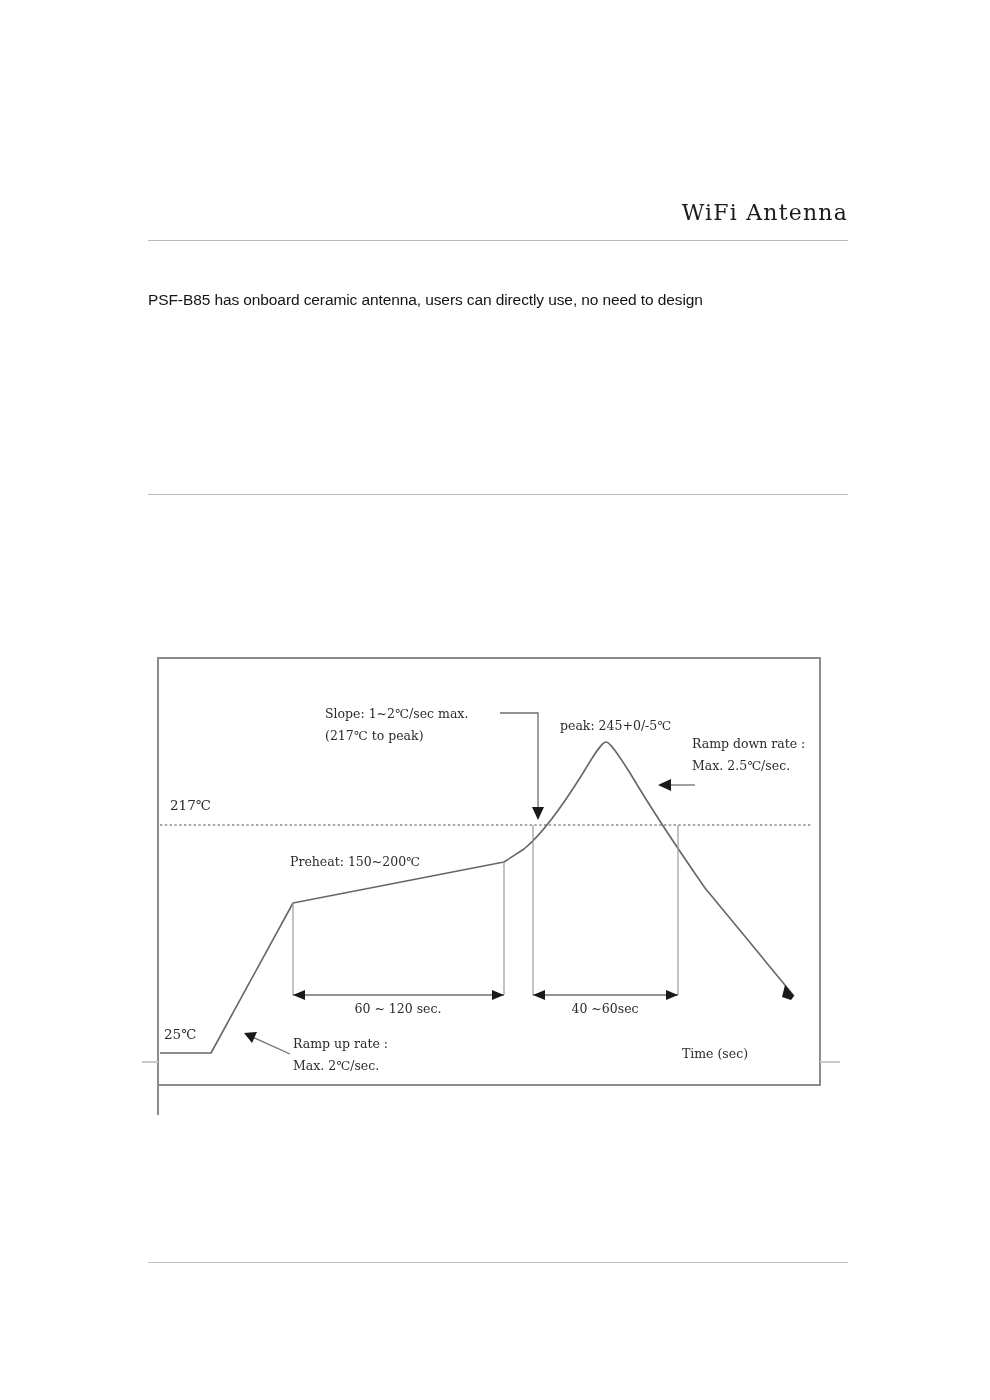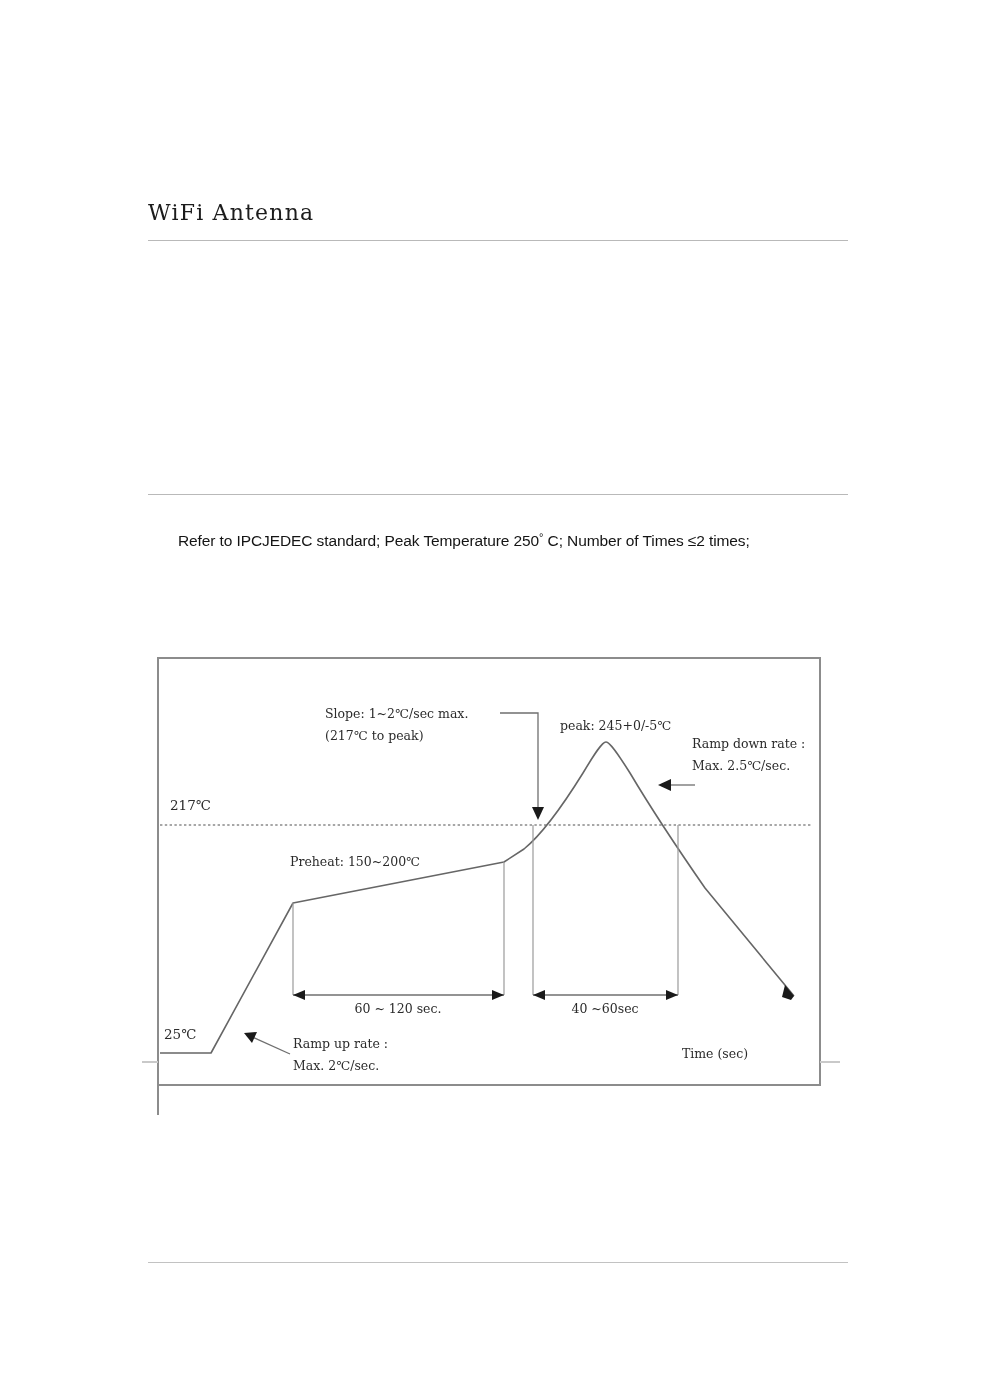--- a/index.html
+++ b/index.html
@@ -14,20 +14,21 @@
     font-family: "Liberation Sans", sans-serif;
     color: #1a1a1a;
     overflow: hidden;
   }
 
   .page {
     position: absolute;
     left: 0; top: 0;
     width: 990px;
     height: 1400px;
+    text-align: right;
   }
 
   
   .section-head {
     position: absolute;
     left: 148px;
     width: 700px;
   }
   .section-title {
     font-family: "DejaVu Serif", "Liberation Serif", serif;
@@ -95,26 +96,24 @@
 </head>
 <body>
 
 <div class="page">
 
   <div class="section-head" style="top:200px;">
     <h2 class="section-title">WiFi Antenna</h2>
   </div>
   <div class="head-rule" style="top:240px;"></div>
 
+  <div class="para-line" style="top:292px;">PSF-B85 has onboard ceramic antenna, users can directly use, no need to design</div>
 
   <div class="head-rule" style="top:494px;"></div>
 
-  <div class="caption-line" style="top:531px;">
-    <span>Refer to IPCJEDEC standard; Peak Temperature 250</span><span class="deg">°</span><span> C; Number of Times  ≤2 times;</span>
-  </div>
 
   <div id="chart-wrap">
     <svg id="chart-svg" width="710" height="490" viewBox="0 0 710 490">
 
       <g>
         <path d="M18,18 L680,18 L680,445 L18,445 Z" fill="none" stroke="#8c8c8c" stroke-width="2"></path>
 
         <line x1="18" y1="445" x2="18" y2="475" stroke="#8c8c8c" stroke-width="2"></line>
 
         <line x1="2" y1="422" x2="18" y2="422" stroke="#c9c9c9" stroke-width="2"></line>

